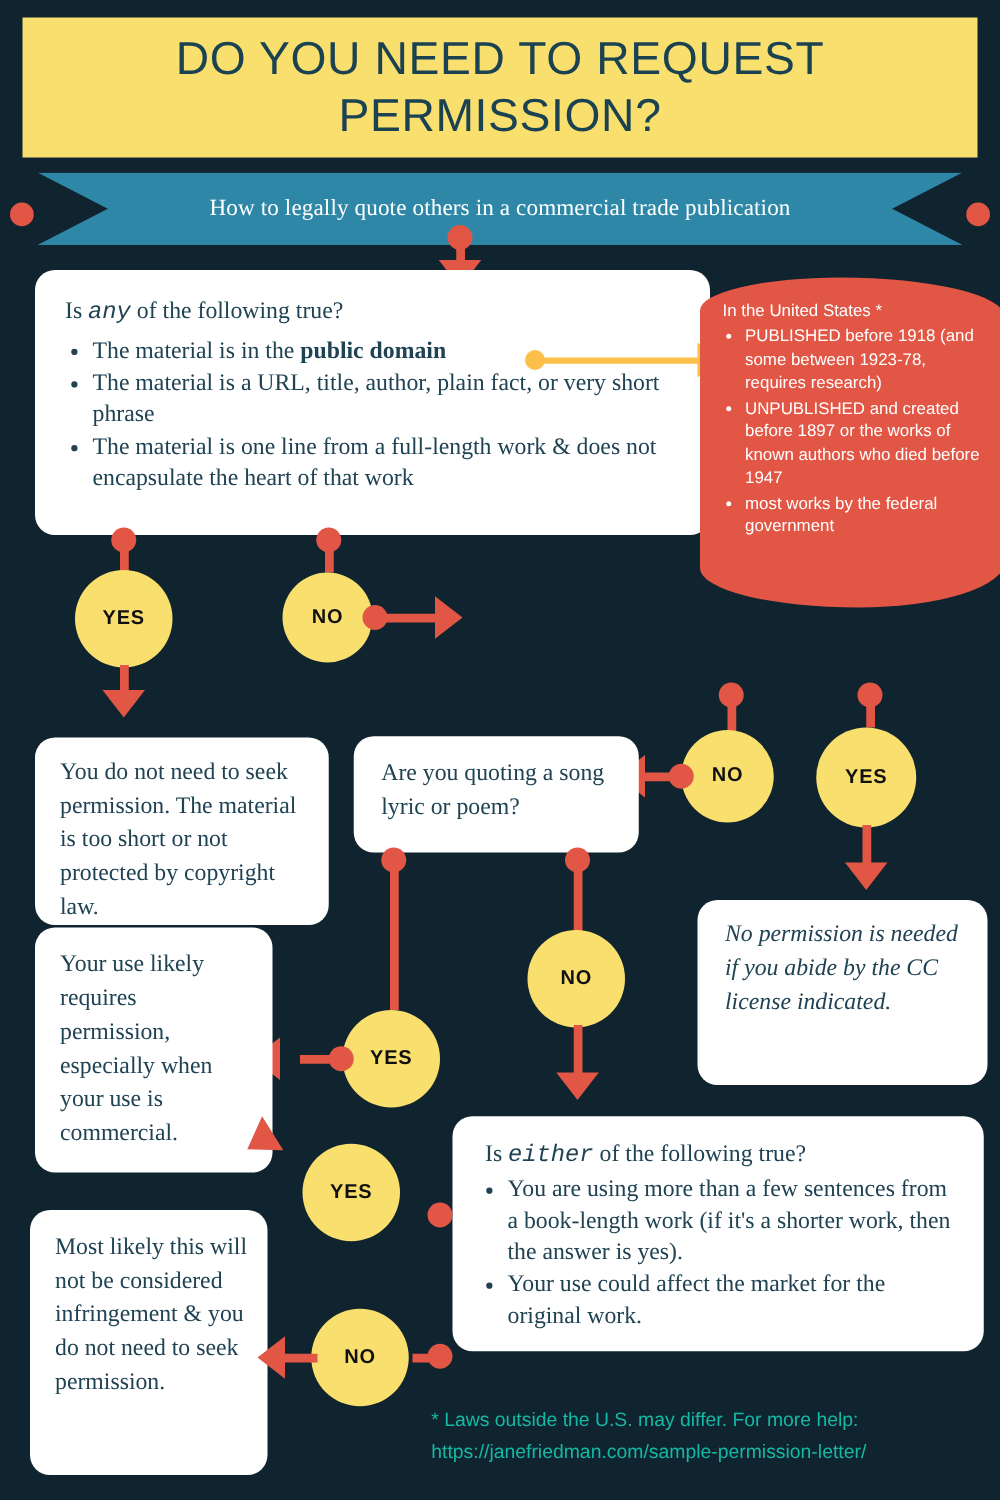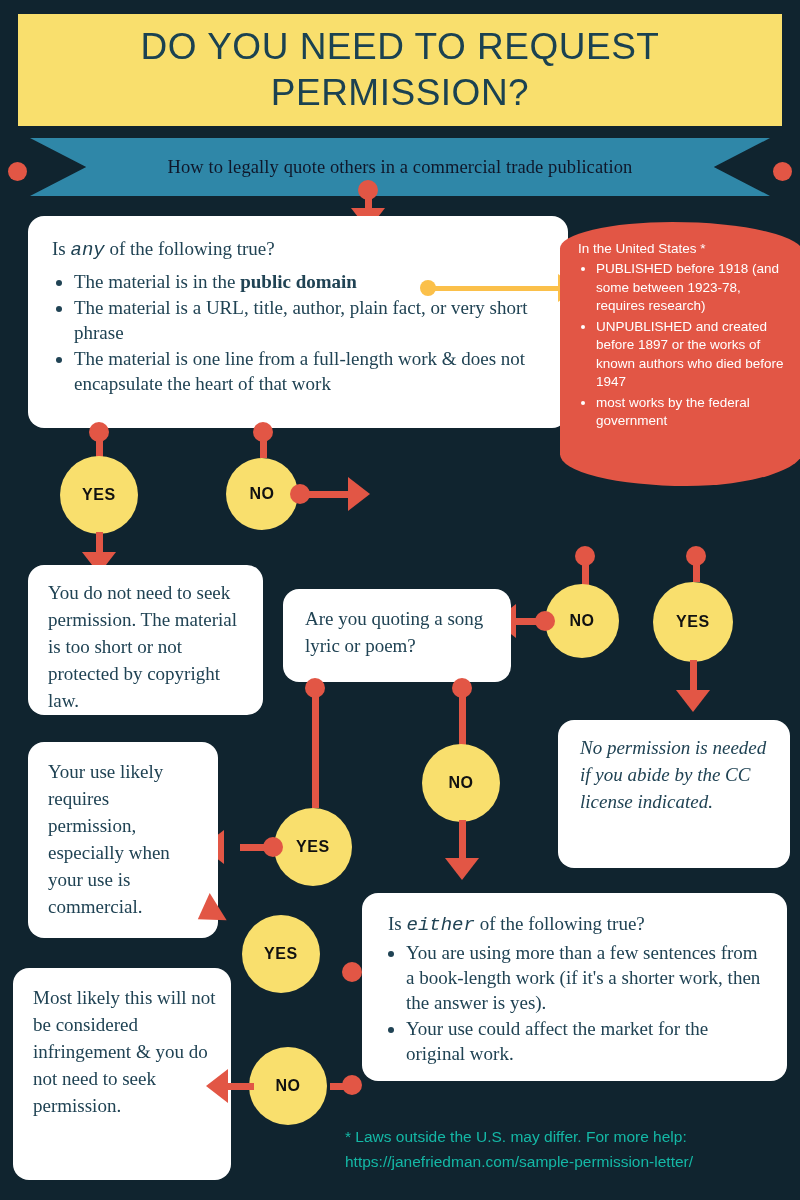--- a/index.html
+++ b/index.html
@@ -30,21 +30,21 @@
   .ribbon-wrap{position:absolute;left:0;top:138px;width:800px;height:58px;}
   .ribbon{
     position:absolute;left:30px;top:0;width:740px;height:58px;
     background:#2f87a8;
     -webkit-clip-path:polygon(0 0,100% 0,100% 100%,0 100%,4.6% 50%);
     clip-path:polygon(0 0, 100% 0, 92.4% 50%, 100% 100%, 0 100%, 7.6% 50%);
     display:flex;align-items:center;justify-content:center;
   }
   .ribbon span{
     font-family:"Liberation Serif", serif;
-    font-size:18.5px;color:#0f172a;letter-spacing:0.1px;
+    font-size:18.5px;color:#ffffff;letter-spacing:0.1px;
   }
   .ribbon-dot{
     position:absolute;top:24px;width:19px;height:19px;border-radius:50%;
     background:#e25645;
   }
   .ribbon-dot.left{left:8px;}
   .ribbon-dot.right{right:8px;}
 
   
   .card{
@@ -196,21 +196,21 @@
   <div class="arrow-left" style="left:494px;top:604px;"></div>
 
   <div class="knob" style="left:686px;top:546px;"></div>
   <div class="vline" style="left:692.5px;top:554px;height:28px;"></div>
   <div class="circle" style="left:653px;top:582px;width:80px;height:80px;">
     <span>YES</span>
   </div>
   <div class="vline" style="left:689.5px;top:660px;height:34px;"></div>
   <div class="arrow-down" style="left:676px;top:690px;"></div>
 
-  <div class="card" style="left:28px;top:565px;width:235px;height:150px;padding:14px 18px 0 20px;">
+  <div class="card" style="left:28px;top:590px;width:235px;height:150px;padding:14px 18px 0 20px;">
     <p>You do not need to seek permission. The material is too short or not protected by copyright law.</p>
   </div>
 
   <div class="card" style="left:283px;top:589px;width:228px;height:93px;padding:16px 18px 0 22px;">
     <p>Are you quoting a song lyric or poem?</p>
   </div>
 
   <div class="card" style="left:558px;top:720px;width:232px;height:148px;padding:14px 18px 0 22px;font-style:italic;">
     <p>No permission is needed if you abide by the CC license indicated.</p>
   </div>
@@ -229,21 +229,21 @@
   <div class="circle" style="left:422px;top:744px;width:78px;height:78px;">
     <span>NO</span>
   </div>
   <div class="vline" style="left:458.5px;top:820px;height:42px;"></div>
   <div class="arrow-down" style="left:445px;top:858px;"></div>
 
   <div class="card" style="left:28px;top:742px;width:190px;height:196px;padding:16px 18px 0 20px;">
     <p>Your use likely requires permission, especially when your use is commercial.</p>
   </div>
 
-  <div class="card" style="left:13px;top:968px;width:218px;height:212px;padding:16px 10px 0 20px;">
+  <div class="card" style="left:24px;top:968px;width:190px;height:212px;padding:16px 10px 0 20px;">
     <p>Most likely this will not be considered infringement &amp; you do not need to seek permission.</p>
   </div>
 
   <div class="card" style="left:362px;top:893px;width:425px;height:188px;padding:18px 20px 4px 26px;">
     <span class="q">Is <em>either</em> of the following true?</span>
     <ul style="padding-left:18px;margin-top:2px;">
       <li>You are using more than a few sentences from a book-length work (if it's a shorter work, then the answer is yes).</li>
       <li>Your use could affect the market for the original work.</li>
     </ul>
   </div>

